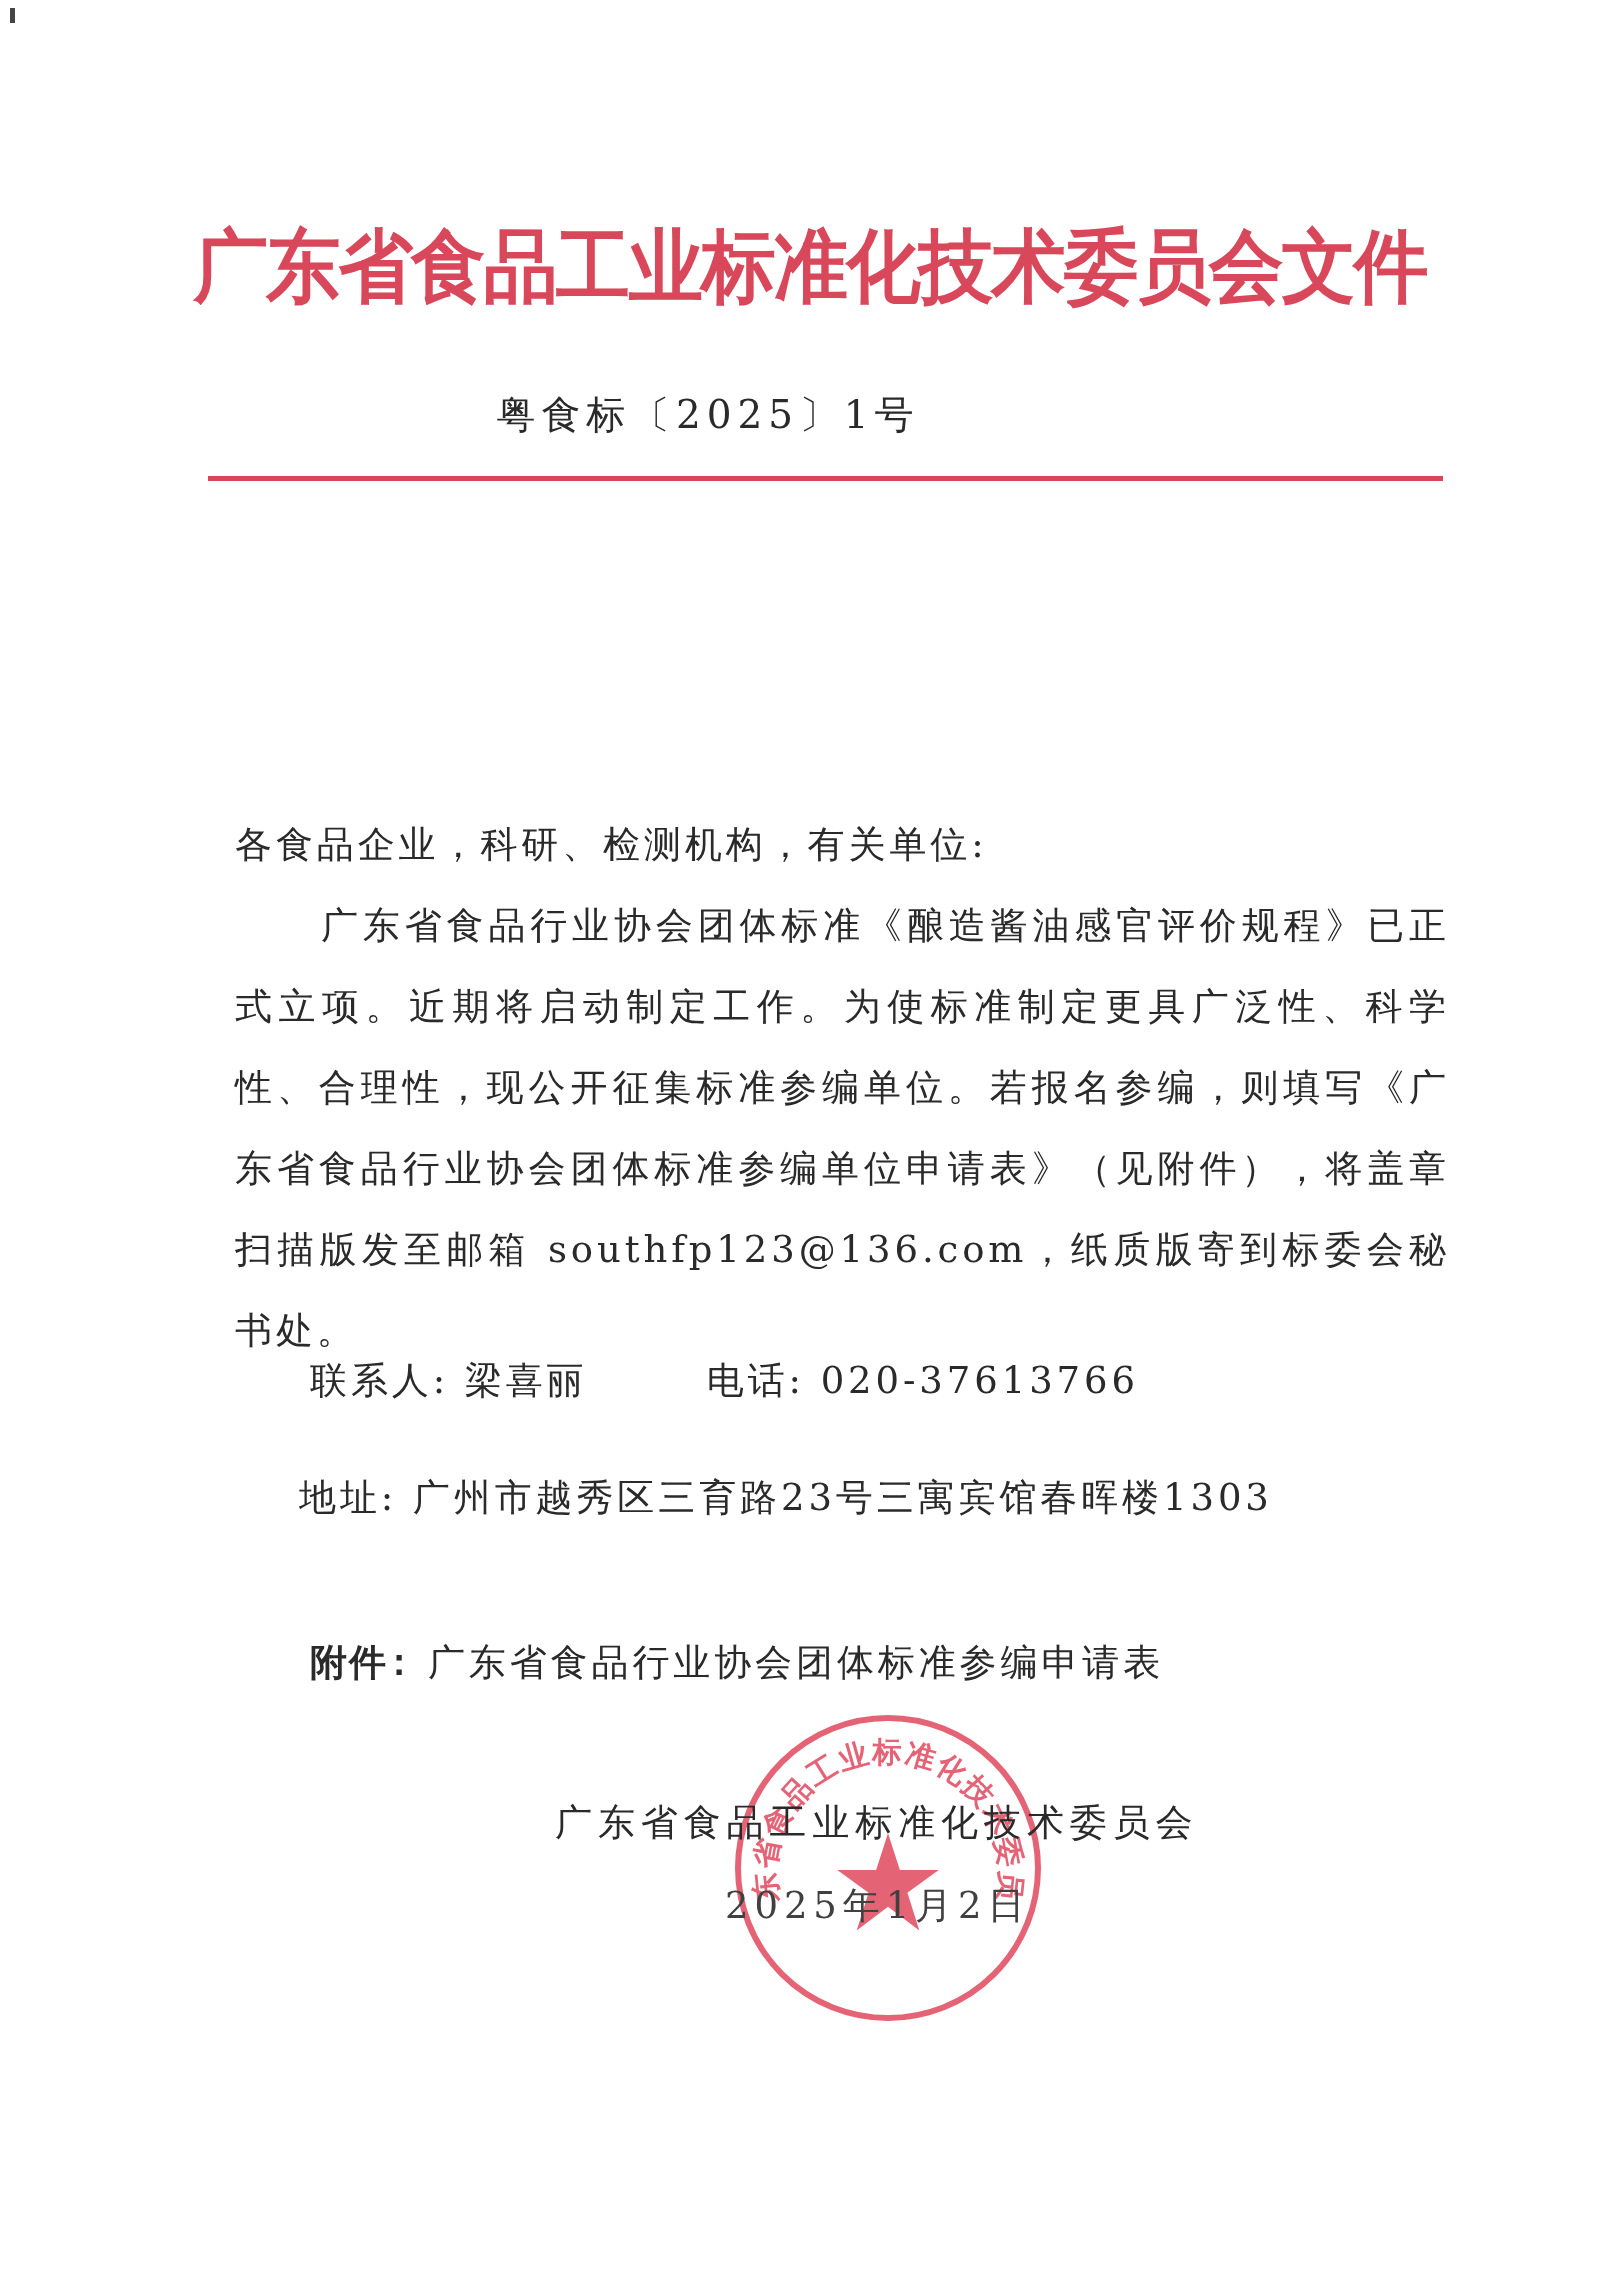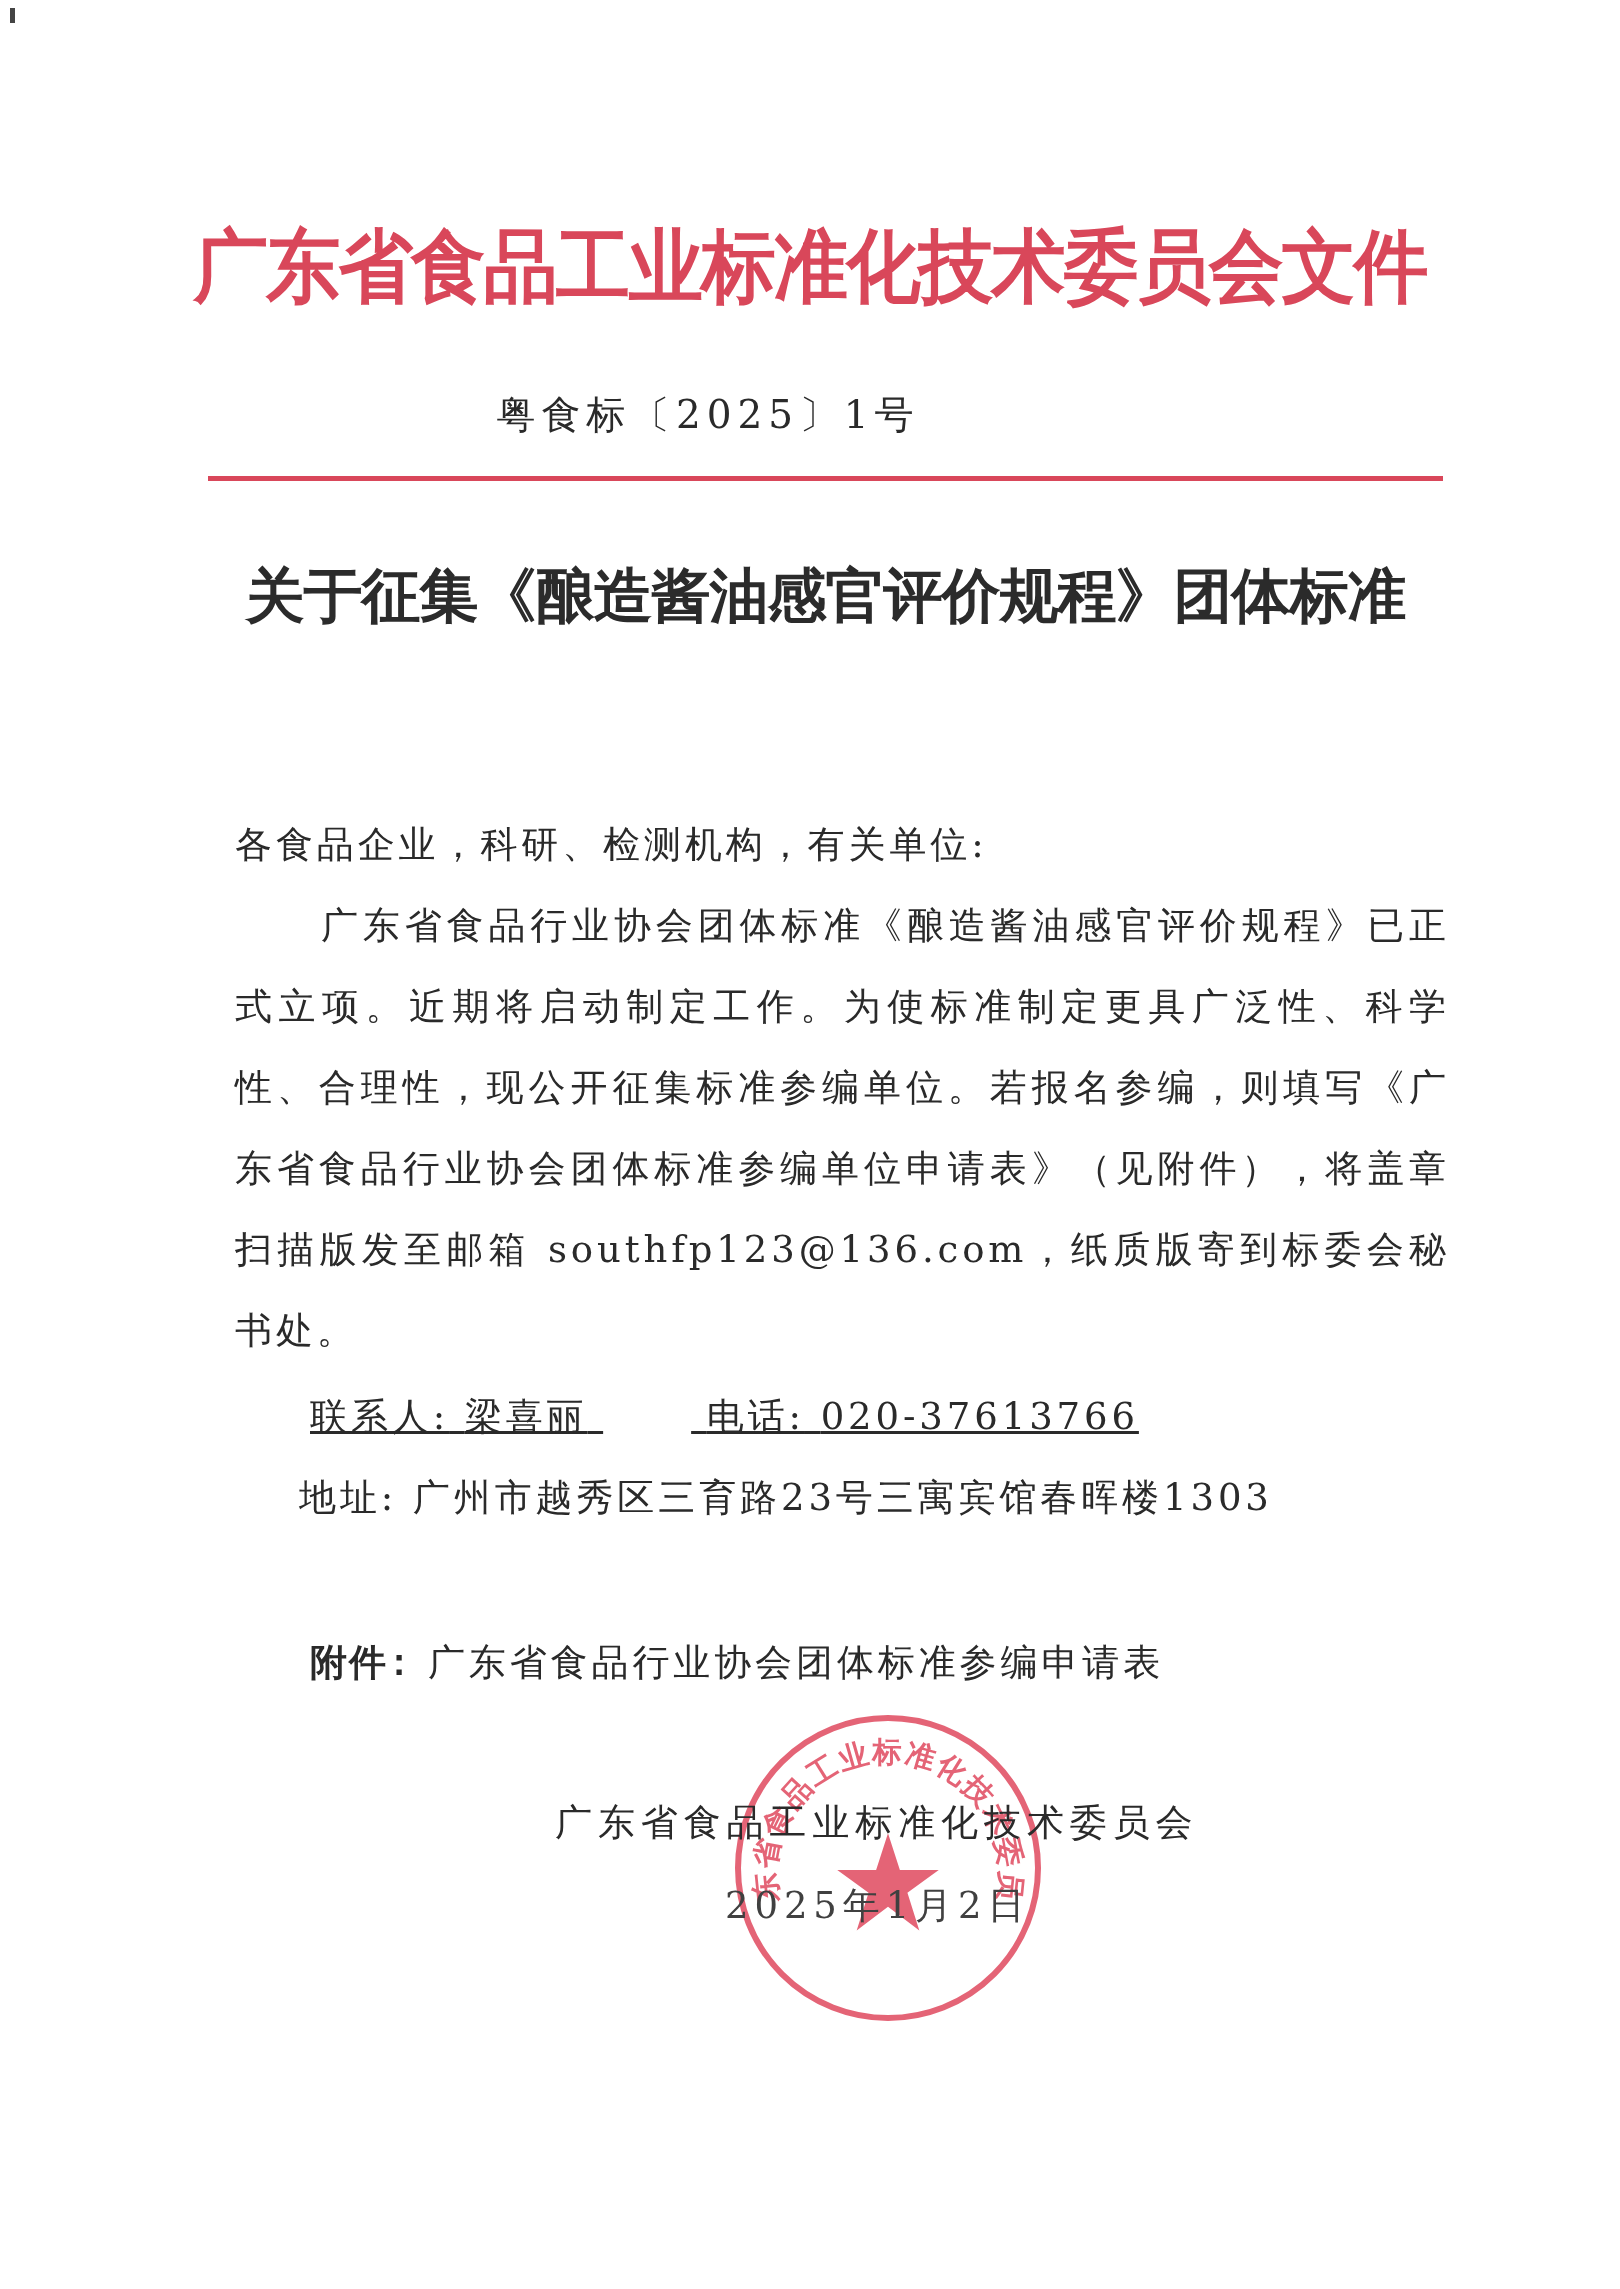--- a/index.html
+++ b/index.html
@@ -11,21 +11,21 @@
     font-family: "DejaVu Sans", "Liberation Sans", sans-serif; font-weight: bold;
     font-size: 80px; color: #d9475a; letter-spacing: -2px; line-height: 98px; transform: scaleX(0.93); transform-origin: center; }
   .doc-number { left: 0; width: 1416px; top: 387px; text-align: center; font-size: 39px; letter-spacing: 5.9px; color: #2a2a2a; line-height: 55px; }
   .red-rule { left: 208px; width: 1235px; top: 476px; height: 4.9px; background: #d9475a; }
   .notice-title { left: 208px; width: 1235px; top: 549px; text-align: center;
     font-family: "DejaVu Sans", "Liberation Sans", sans-serif; font-weight: bold; font-size: 59px;
     line-height: 94px; color: #2b2b2b; letter-spacing: -1px; }
   .body-text { left: 223px; width: 1215px; font-size: 37px; line-height: 81px; color: #2a2a2a; letter-spacing: 3.9px; margin-left: 12px; }
   .salutation { top: 804px; }
   .paragraph { top: 885px; text-indent: 86px; text-align: justify; }
-  .contact { left: 310px; top: 1376px; font-size: 37px; line-height: 81px; letter-spacing: 3.9px; text-decoration: underline; }
+  .contact { left: 310px; top: 1340px; font-size: 37px; line-height: 81px; letter-spacing: 3.9px; }
   .contact .gap { display: inline-block; width: 88px; }
   .address { left: 299px; top: 1457px; font-size: 37px; line-height: 81px; letter-spacing: 3.9px; }
   .attachment { left: 310px; top: 1622px; font-size: 37px; line-height: 81px; letter-spacing: 3.9px; }
   .attachment .label { font-family: Liberation Mono, monospace; font-weight: bold; letter-spacing: 2px; }
   .stamp { left: 735px; top: 1715px; width: 294px; height: 294px; border: 6.9px solid #e0495f; border-radius: 50%; opacity: 0.85; }
   .stamp-star { position: absolute; left: 93px; top: 108px; width: 108px; height: 108px; }
   .stamp-text { position: absolute; left: 0; top: 0; width: 294px; height: 294px; }
   .signer { left: 555px; top: 1784px; font-size: 37px; line-height: 78px; letter-spacing: 5.9px; color: #2a2a2a; }
   .sign-date { left: 725px; top: 1867px; font-size: 37px; line-height: 78px; letter-spacing: 5.9px; color: #404040; }
 </style>
@@ -34,21 +34,20 @@
 
 <div class="abs scan-mark"></div>
 
 <div class="abs header-title">广东省食品工业标准化技术委员会文件</div>
 
 <div class="abs doc-number">粤食标〔2025〕1号</div>
 
 <div class="abs red-rule"></div>
 
 <div class="abs notice-title">
-  <div>关于征集《酿造酱油感官评价规程》团体标准</div>
 </div>
 
 <div class="abs body-text salutation">各食品企业，科研、检测机构，有关单位:</div>
 
 <div class="abs body-text paragraph">广东省食品行业协会团体标准《酿造酱油感官评价规程》已正式立项。近期将启动制定工作。为使标准制定更具广泛性、科学性、合理性，现公开征集标准参编单位。若报名参编，则填写《广东省食品行业协会团体标准参编单位申请表》（见附件），将盖章扫描版发至邮箱 southfp123@136.com，纸质版寄到标委会秘书处。</div>
 
 <div class="abs contact">
   <span>联系人:</span>
   <span>梁喜丽</span>
   <span class="gap"></span>

